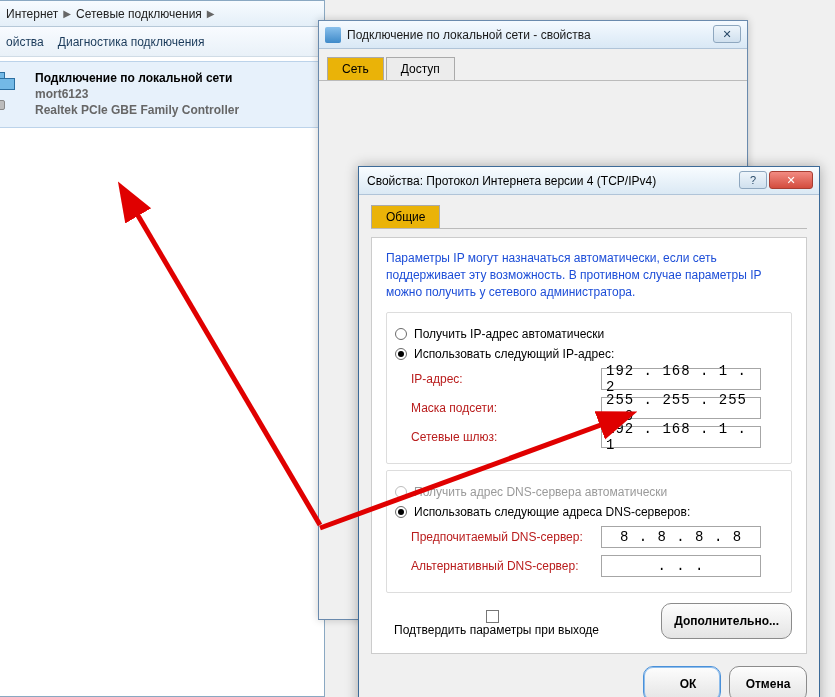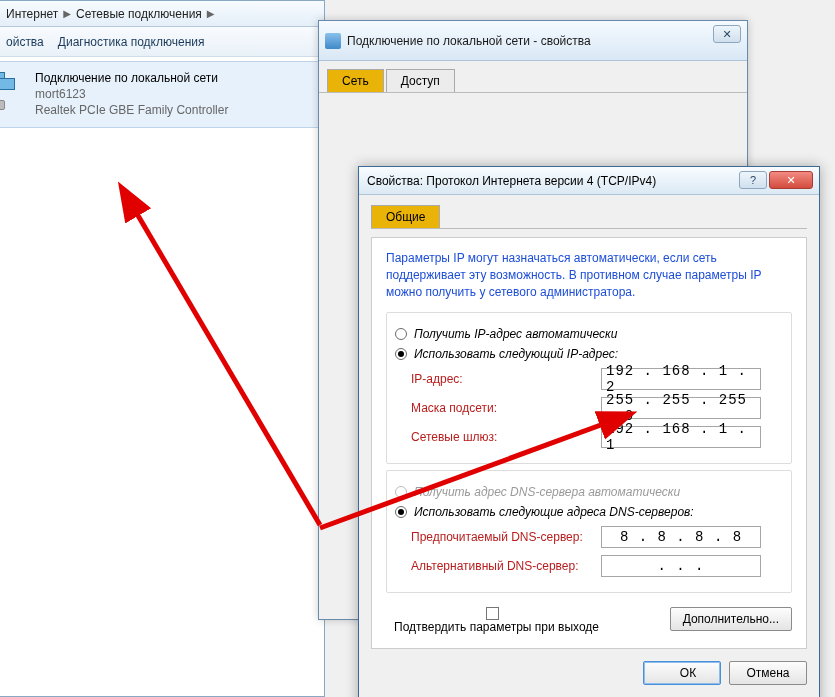--- a/index.html
+++ b/index.html
@@ -28,32 +28,32 @@
     background: #e7f1fb; border: 1px solid #bcd3ea; cursor: pointer;
   }
   .conn-icon {
     width: 40px; height: 40px; margin-right: 8px; position: relative;
   }
   .conn-icon .monitors { position: absolute; top: 2px; left: 2px; }
   .conn-icon .monitors .m { width: 16px; height: 12px; background: #73b9e6; border: 1px solid #2b6fa1; position: absolute; }
   .conn-icon .monitors .m1 { top: 0; left: 0; }
   .conn-icon .monitors .m2 { top: 6px; left: 10px; }
   .conn-icon .plug { position: absolute; bottom: 0; left: 0; width: 18px; height: 10px; background: #bcbcbc; border: 1px solid #888; border-radius: 2px; }
-  .conn-text { line-height: 1.35; }
+  .conn-text { line-height: 1.35; font-weight: bold; }
   .conn-text .title { color: #000; }
   .conn-text .sub { color: #666; }
 
   
   .props-window {
     position: absolute; top: 20px; left: 318px; width: 430px; height: 600px;
     background: #f0f0f0; border: 1px solid #6a8aad;
     box-shadow: 0 0 8px rgba(0,0,0,.2);
   }
   .win-titlebar {
-    height: 40px; background: linear-gradient(#f5faff,#d9e8f5);
+    height: 28px; background: linear-gradient(#f5faff,#d9e8f5);
     border-bottom: 1px solid #b0c4d8; display: flex; align-items: center;
     padding: 0 6px; color: #1a1a1a;
   }
   .win-titlebar .icon { width: 16px; height: 16px; margin-right: 6px;
     background: linear-gradient(#89c0ec,#3f8ac9); border-radius: 2px; }
   .win-controls { position: absolute; right: 6px; top: 4px; display: flex; }
   .win-btn { width: 28px; height: 18px; border: 1px solid #8ea7bf; border-radius: 3px;
     margin-left: 2px; background: linear-gradient(#eef5fb,#d0e0ee);
     display: flex; align-items: center; justify-content: center; font-size: 11px; color: #2a4a68; cursor: pointer; }
   .tabrow { display: flex; padding: 8px 8px 0 8px; border-bottom: 1px solid #bbb; }
@@ -77,21 +77,21 @@
   .ipv4-titlebar .win-controls { top: 4px; right: 6px; }
   .close-btn { background: linear-gradient(#f28b82,#d34c3e); color: #fff; border-color: #a83e33; width: 44px; }
   .close-btn::before { content: "✕"; font-size: 11px; }
   .hint-btn::before { content: "?"; }
 
   .ipv4-body { padding: 10px 12px 12px 12px; }
   .ipv4-body .tabrow { padding: 0 0 0 0; margin-bottom: 8px; }
   .panel { border: 1px solid #ccc; background: #fff; padding: 12px 14px 14px 14px; }
   .desc { color: #1d4ed8; line-height: 1.4; margin-bottom: 12px; }
 
-  .radio-row { display: flex; align-items: center; margin: 6px 0 4px 8px; font-style: italic; }
+  .radio-row { display: flex; align-items: center; margin: 6px 0 4px 8px; }
   .radio-row.disabled { color: #9a9a9a; }
   .radio { width: 12px; height: 12px; border: 1px solid #6b6b6b; border-radius: 50%; margin-right: 7px; display: inline-flex; align-items: center; justify-content: center; cursor: pointer; flex-shrink: 0; }
   .radio.selected::after { content: ""; width: 6px; height: 6px; background: #000; border-radius: 50%; }
   .radio.disabled { border-color: #bdbdbd; cursor: default; }
 
   .field-row { display: flex; align-items: center; margin: 7px 0 7px 24px; }
   .field-row .lbl { width: 190px; color: #b91c1c; }
   .ip-input {
     width: 160px; height: 22px; border: 1px solid #a6a6a6; background: #fff;
     display: flex; align-items: center; justify-content: center;
@@ -99,23 +99,23 @@
     padding: 0 4px; cursor: text;
   }
 
   .group-frame { border: 1px solid #ddd; border-radius: 2px; padding: 8px 0 8px 0; margin: 6px 0; }
 
   .chk-row { display: flex; align-items: center; margin: 4px 0 0 8px; flex-direction: column; }
   .chk { width: 13px; height: 13px; border: 1px solid #767676; background: #fff; margin-right: 7px; cursor: pointer; }
 
   .btn-row { display: flex; justify-content: flex-end; margin-top: 12px; gap: 8px; }
   .btn {
-    min-width: 78px; height: 24px; border: 1px solid #8b8b8b; border-radius: 2px;
+    min-width: 78px; height: 36px; border: 1px solid #8b8b8b; border-radius: 10px;
     background: linear-gradient(#fdfdfd,#e4e4e4); cursor: pointer;
-    display: inline-flex; align-items: center; justify-content: center; padding: 0 12px;
+    display: inline-flex; align-items: center; justify-content: center; padding: 0 12px; font-weight: bold;
   }
   .btn.default { border-color: #4a90d9; box-shadow: 0 0 0 1px #8dbdec inset; padding-left: 24px; }
   .adv-btn-row { display: flex; justify-content: flex-end; align-items: center; margin-top: 10px; }
 
   
   svg.annot { position: absolute; top: 0; left: 0; width: 835px; height: 697px; pointer-events: none; }
 </style>
 </head>
 <body>
 

